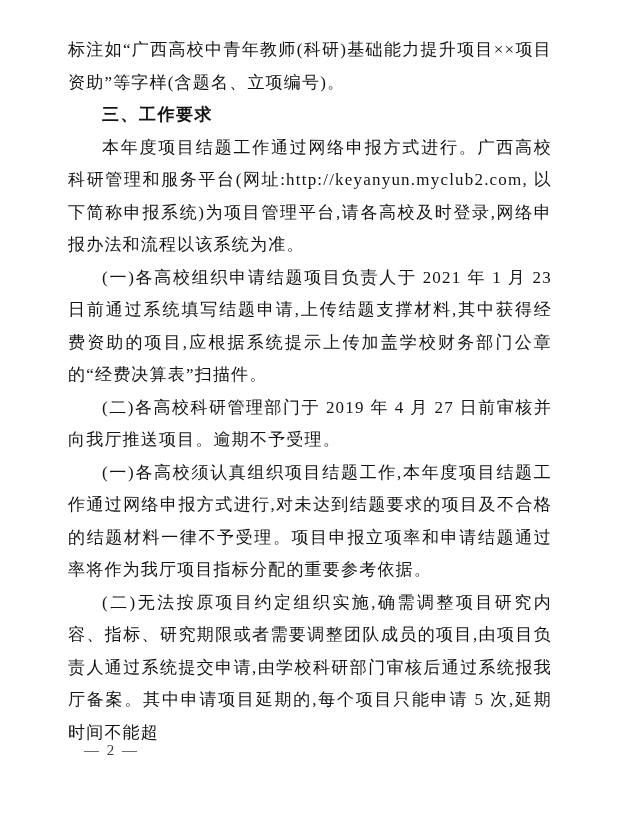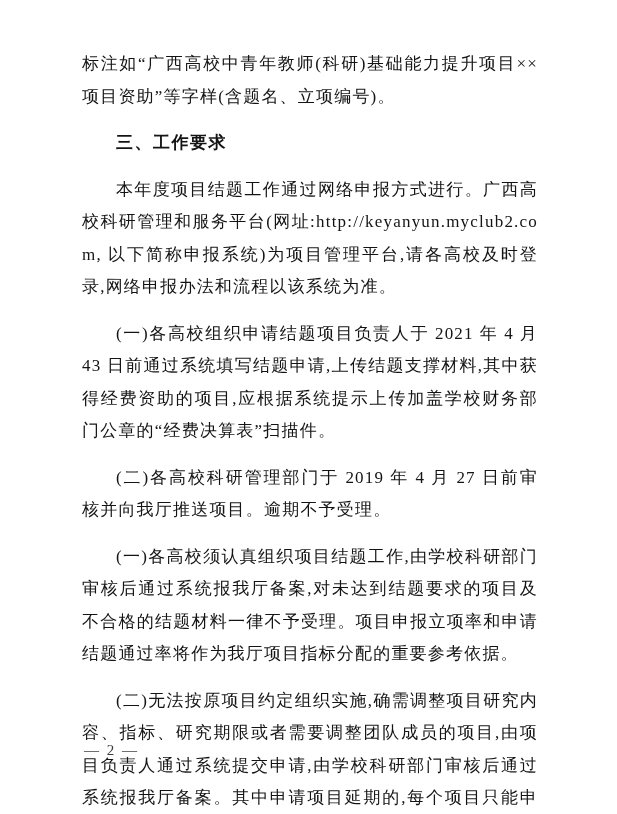--- a/index.html
+++ b/index.html
@@ -13,21 +13,21 @@
     font-family: "Liberation Serif", "DejaVu Serif", serif;
     color: #141414;
   }
   .content {
     position: absolute;
     left: 68px;
     top: 34px;
     width: 484px;
   }
   .para {
-    margin: 14px;
+    margin: 0;
     font-size: 17px;
     line-height: 32.5px;
     letter-spacing: 1.2px;
     text-align: justify;
     text-justify: inter-character;
     word-break: break-all;
   }
   .para.indent { text-indent: 2em; font-family: Liberation Serif, serif; }
   .para.heading {
     font-family: Liberation Serif, serif;
@@ -47,20 +47,20 @@
   }
 </style>
 </head>
 <body>
 
 <div class="page">
   <div class="content">
     <p class="para">标注如“广西高校中青年教师(科研)基础能力提升项目××项目资助”等字样(含题名、立项编号)。</p>
     <p class="para heading">三、工作要求</p>
     <p class="para indent">本年度项目结题工作通过网络申报方式进行。广西高校科研管理和服务平台(网址:http://keyanyun.myclub2.com, 以下简称申报系统)为项目管理平台,请各高校及时登录,网络申报办法和流程以该系统为准。</p>
-    <p class="para indent">(一)各高校组织申请结题项目负责人于 2021 年 4 月 43 日前通过系统填写结题申请,上传结题支撑材料,其中获得经费资助的项目,应根据系统提示上传加盖学校财务部门公章的“经费决算表”扫描件。</p>
+    <p class="para indent">(一)各高校组织申请结题项目负责人于 2021 年 1 月 23 日前通过系统填写结题申请,上传结题支撑材料,其中获得经费资助的项目,应根据系统提示上传加盖学校财务部门公章的“经费决算表”扫描件。</p>
     <p class="para indent">(二)各高校科研管理部门于 2019 年 4 月 27 日前审核并向我厅推送项目。逾期不予受理。</p>
-    <p class="para indent">(一)各高校须认真组织项目结题工作,由学校科研部门审核后通过系统报我厅备案,对未达到结题要求的项目及不合格的结题材料一律不予受理。项目申报立项率和申请结题通过率将作为我厅项目指标分配的重要参考依据。</p>
+    <p class="para indent">(一)各高校须认真组织项目结题工作,本年度项目结题工作通过网络申报方式进行,对未达到结题要求的项目及不合格的结题材料一律不予受理。项目申报立项率和申请结题通过率将作为我厅项目指标分配的重要参考依据。</p>
     <p class="para indent">(二)无法按原项目约定组织实施,确需调整项目研究内容、指标、研究期限或者需要调整团队成员的项目,由项目负责人通过系统提交申请,由学校科研部门审核后通过系统报我厅备案。其中申请项目延期的,每个项目只能申请 5 次,延期时间不能超</p>
   </div>
 
   <div class="footer">— 2 —</div>
 </div>
 
 </body></html>

